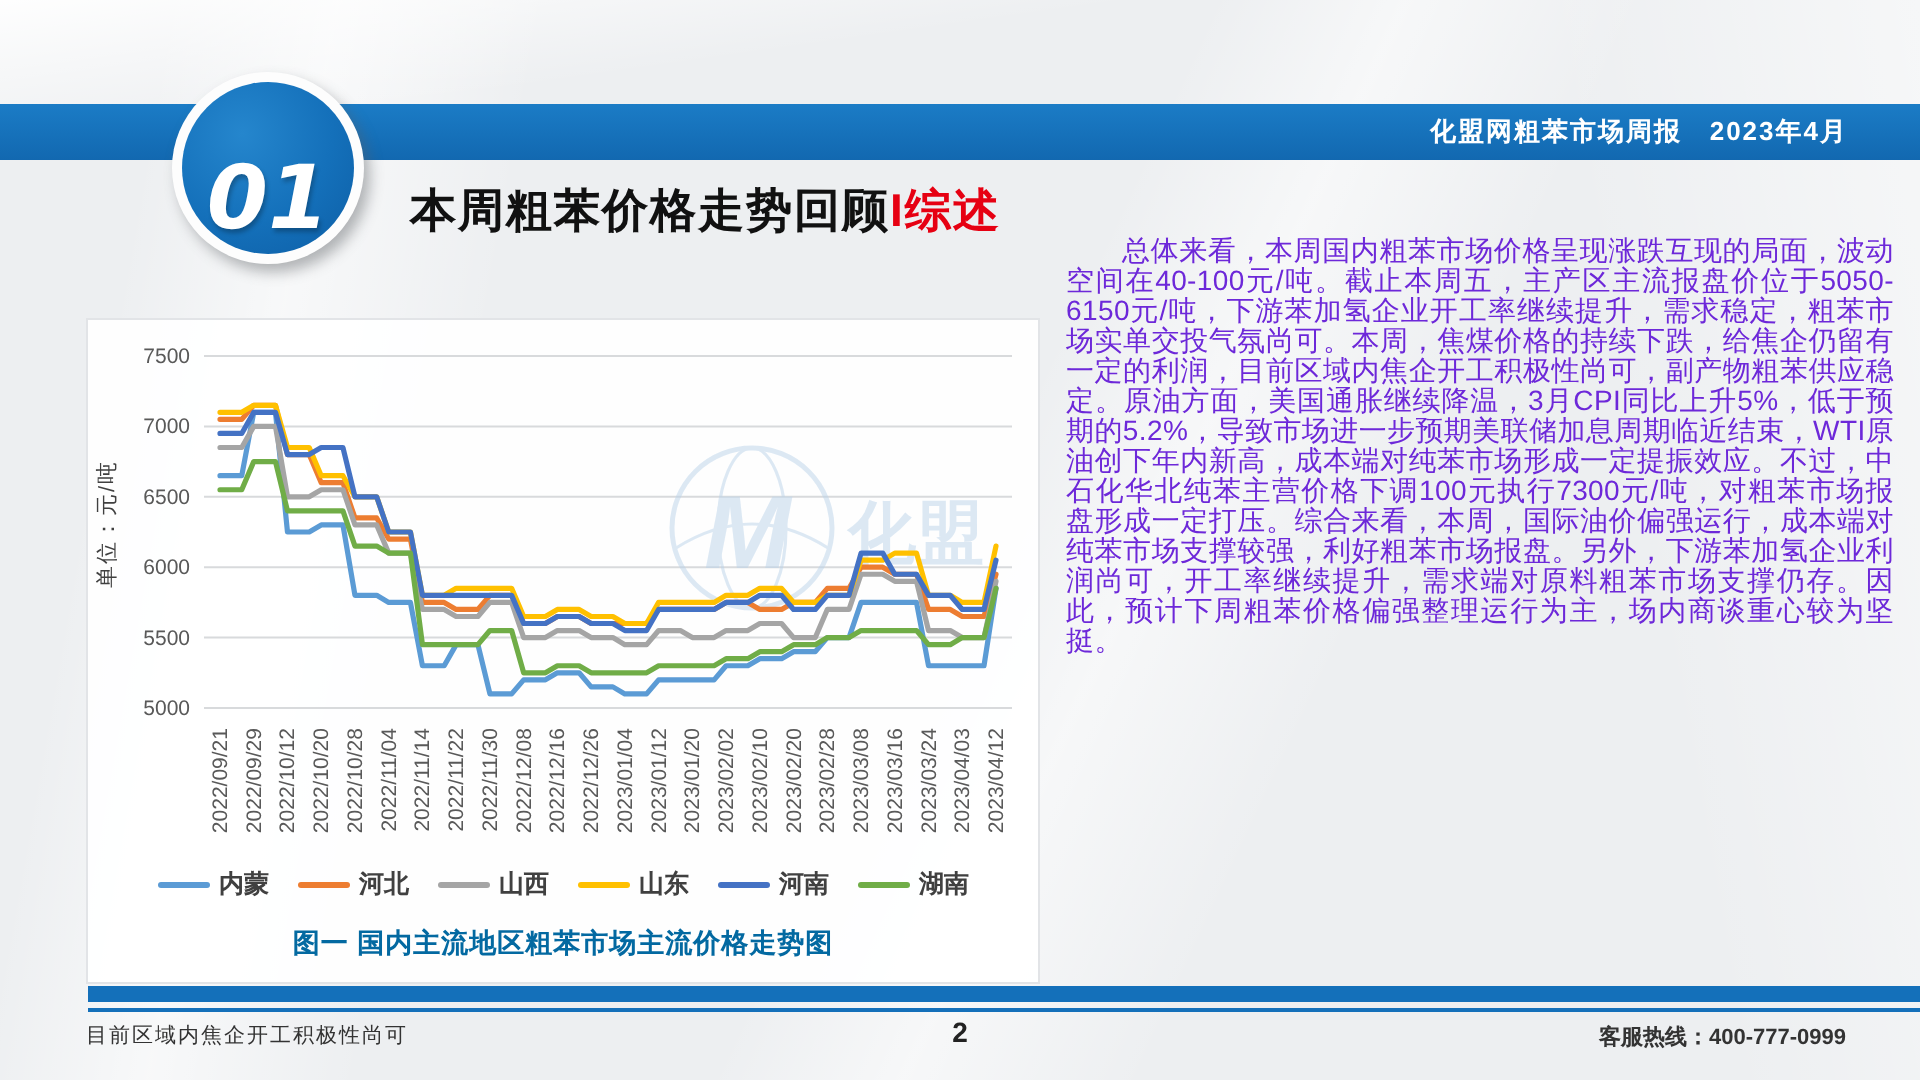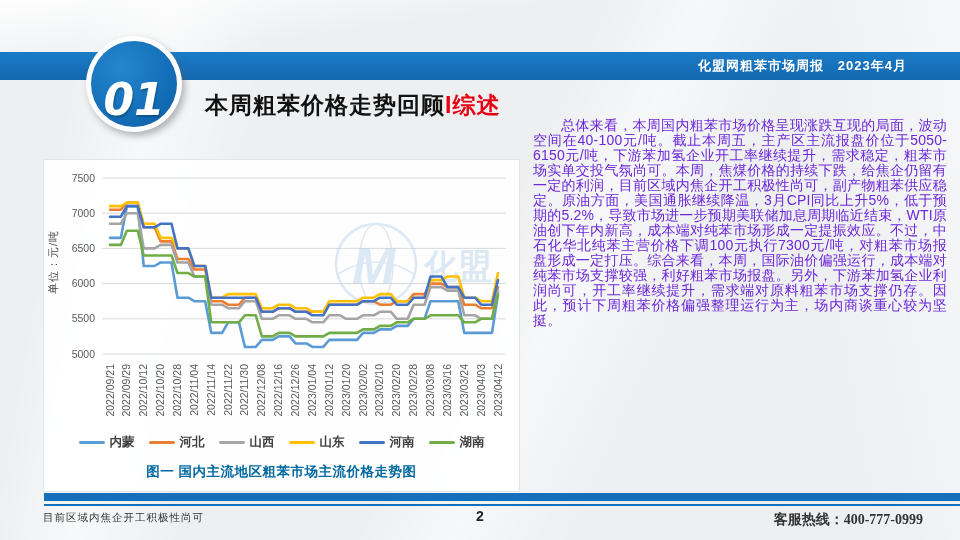--- a/index.html
+++ b/index.html
@@ -17,21 +17,21 @@
       linear-gradient(260deg, rgba(255,255,255,.5) 0%, rgba(255,255,255,0) 18%);
   }
   
   .top-band{
     position:absolute;left:0;top:52px;width:960px;height:28px;
     background:linear-gradient(180deg,#1b7cc6 0%,#1268b0 100%);
     display:flex;align-items:center;justify-content:flex-end;
   }
   .top-band .band-text{
     color:#fff;font-size:13px;font-weight:bold;letter-spacing:1px;
-    padding-right:53px;white-space:pre;
+    padding-right:36px;white-space:pre;
   }
   
   .badge-outer{
     position:absolute;left:86px;top:36px;width:96px;height:96px;border-radius:50%;
     background:#fdfdfd;box-shadow:3px 4px 7px rgba(90,95,100,.45);
     display:flex;align-items:center;justify-content:center;
   }
   .badge-inner{
     width:86px;height:86px;border-radius:50%;
     background:radial-gradient(circle at 35% 30%, #2586cd 0%, #1470ba 55%, #0d5ea5 100%);
@@ -79,21 +79,21 @@
     position:absolute;left:44px;right:0;top:504px;height:2px;background:#1470ba;
   }
   .footer-company{
     position:absolute;left:43px;top:511px;font-size:10.5px;color:#333;letter-spacing:1px;
   }
   .footer-page{
     position:absolute;left:0;right:0;top:508px;text-align:center;
     font-size:14px;font-weight:bold;color:#222;
   }
   .footer-hotline{
-    position:absolute;right:37px;top:511px;font-size:14px;font-weight:bold;color:#333;font-family:Liberation Serif, serif;
+    position:absolute;right:37px;top:511px;font-size:11px;font-weight:bold;color:#333;
   }
 </style>
 </head>
 <body>
 
 <div class="bg-streaks"></div>
 
 <div class="top-band">
   <div class="band-text"><span>化盟网粗苯市场周报</span><span id="band-date-sep">   </span><span>2023年4月</span></div>
 </div>

